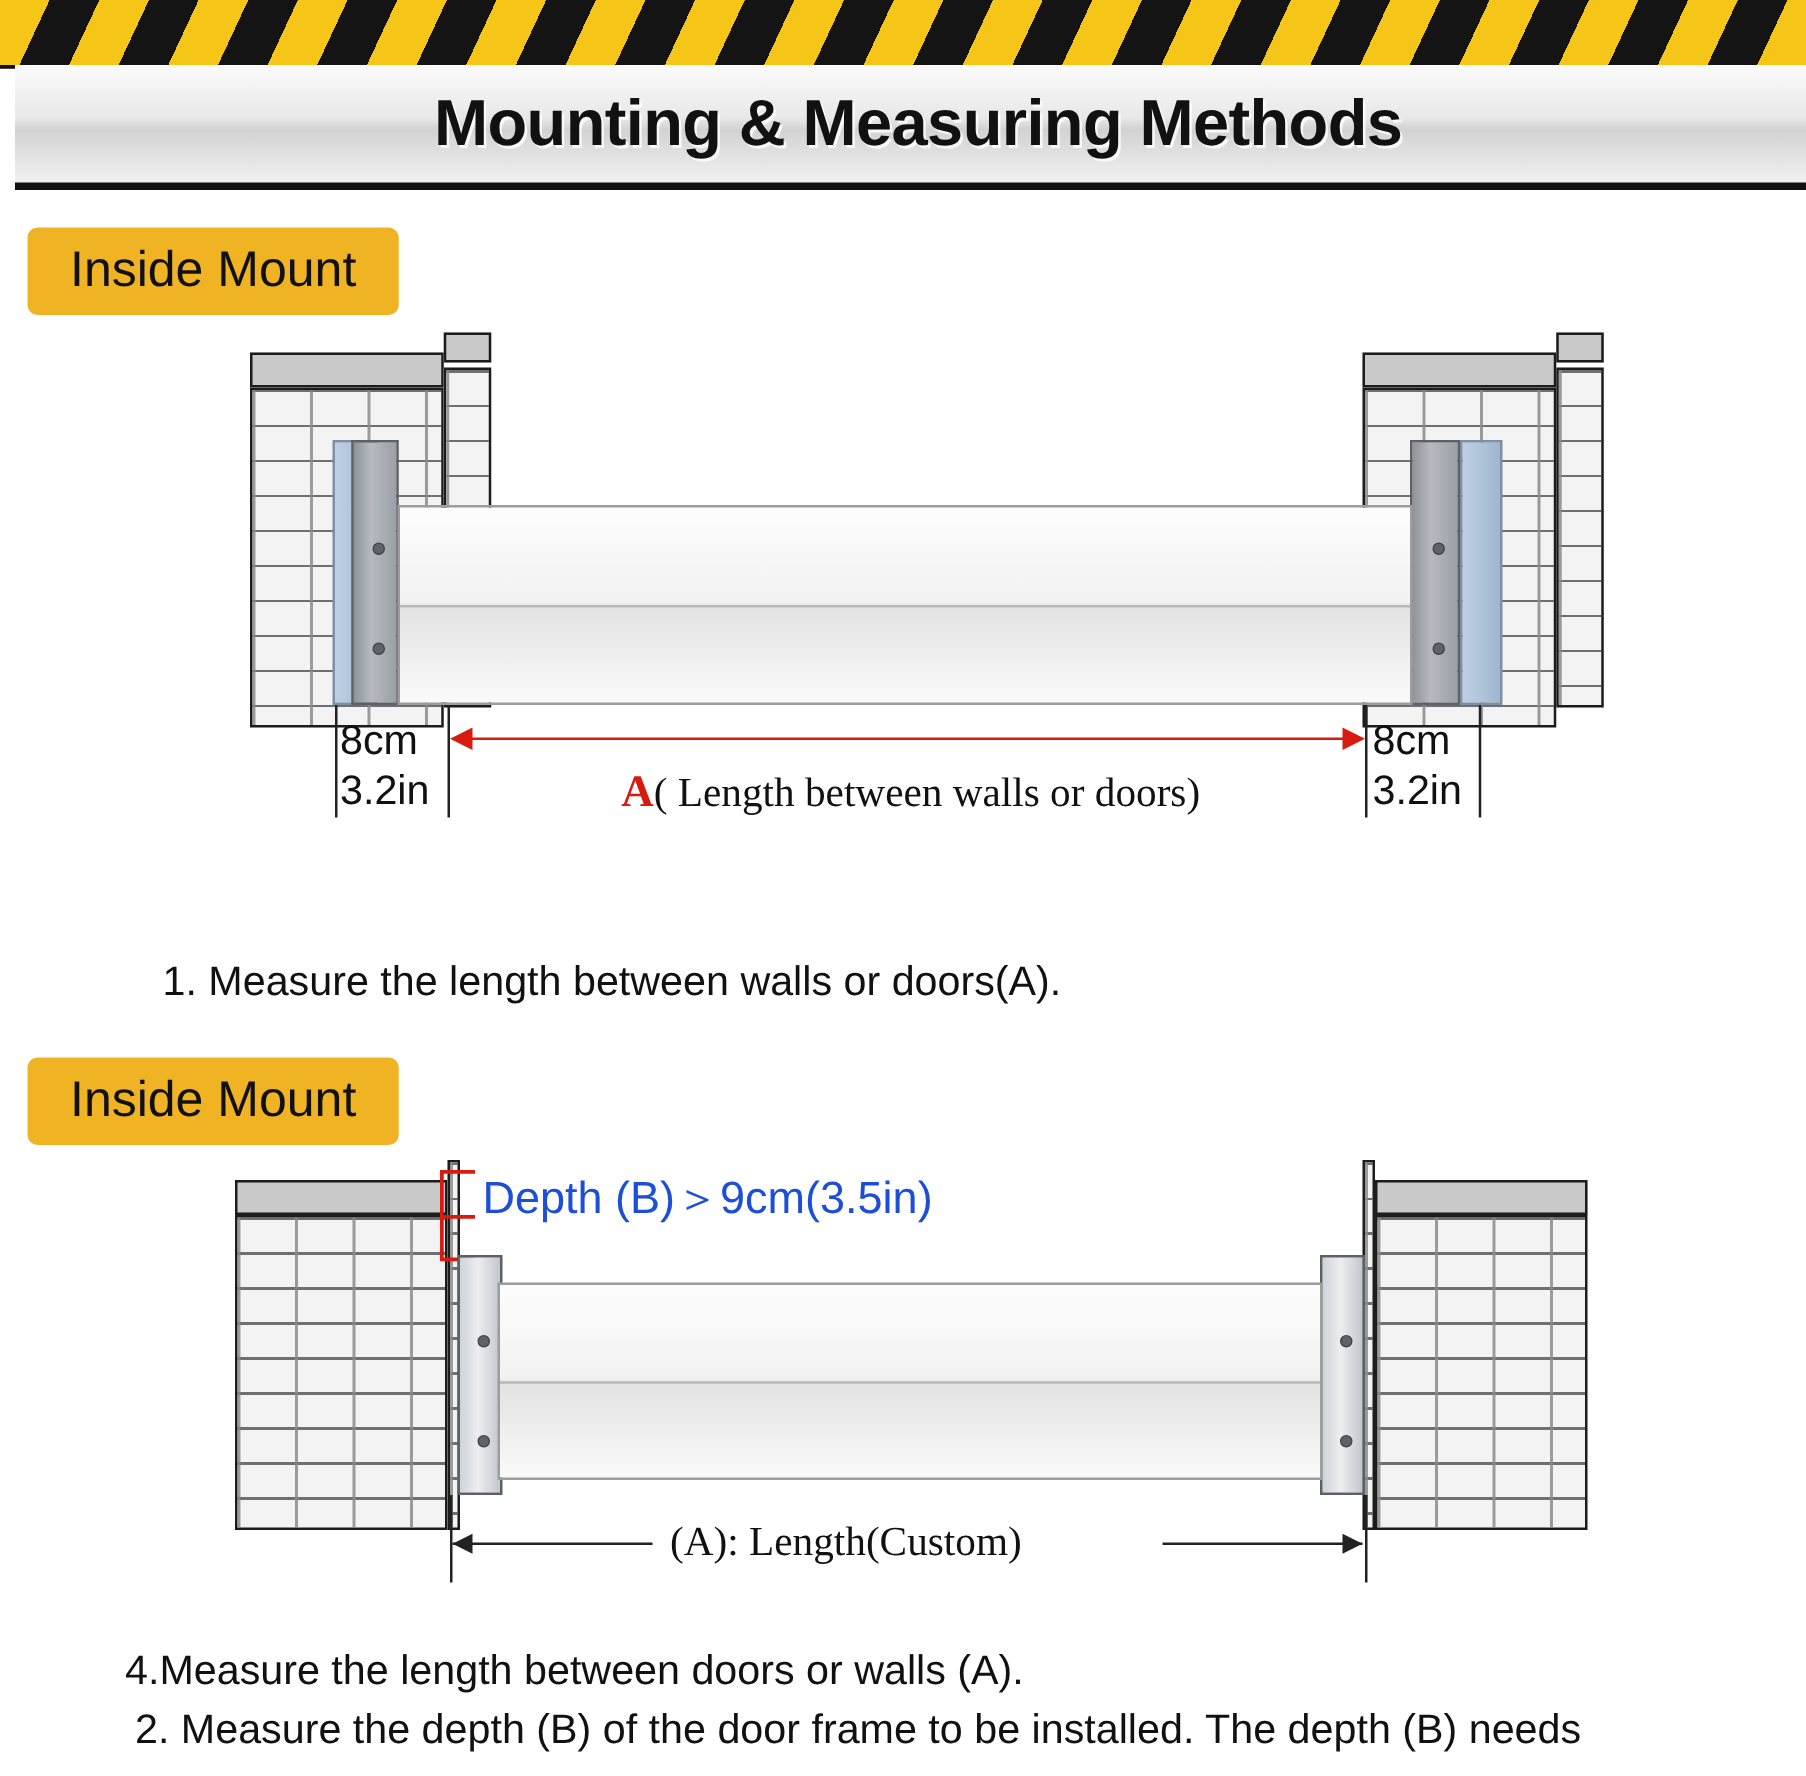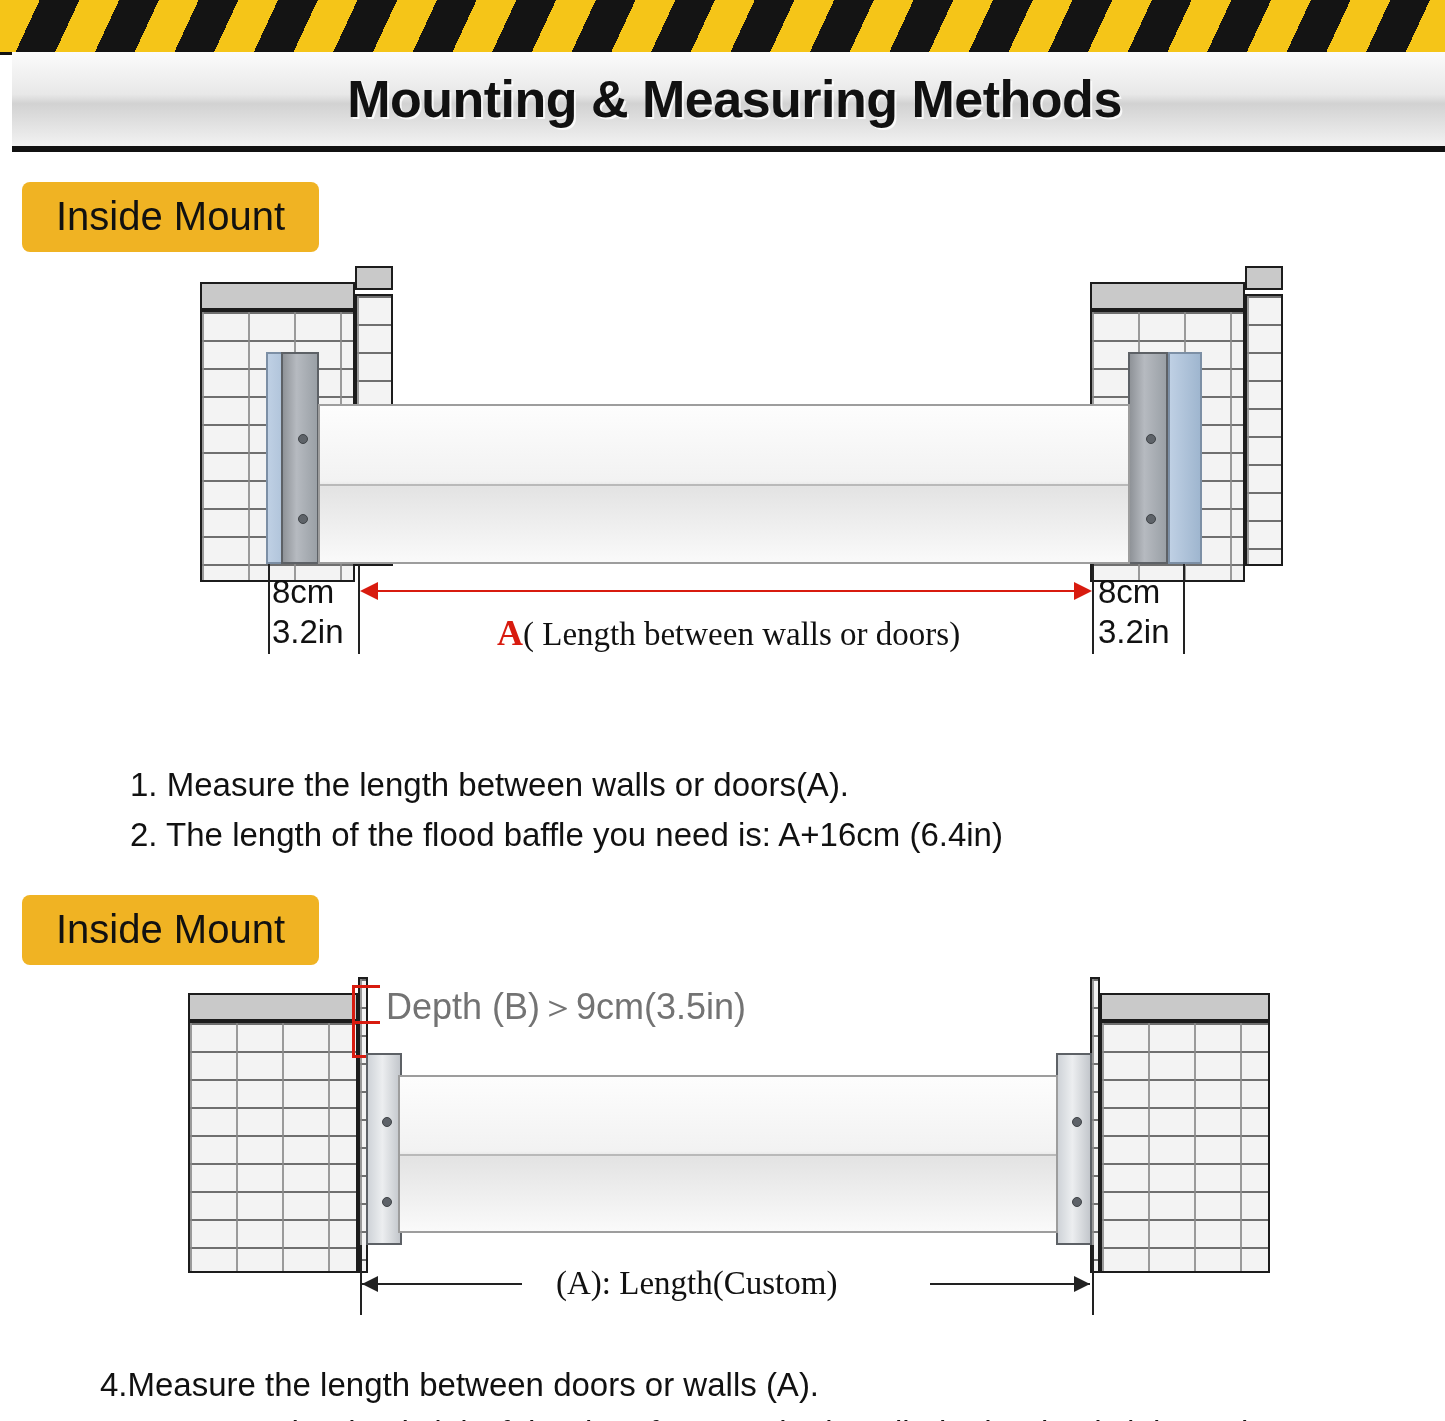--- a/index.html
+++ b/index.html
@@ -209,21 +209,21 @@
 
   .note-block {
     font-size: 33px;
     line-height: 1.45;
     color: #111;
   }
 
   .depth-label {
     position: absolute;
     font-size: 36px;
-    color: #737373;
+    color: #1d4ed8;
     white-space: nowrap;
   }
 </style>
 </head>
 <body>
 
 <div class="header">
   <div class="hazard-stripe"></div>
   <div class="header-bar">
     <div class="header-title">Mounting &amp; Measuring Methods</div>
@@ -285,21 +285,20 @@
   <div class="dim-text" style="left:1098px; top:322px;">8cm</div>
   <div class="dim-text" style="left:1098px; top:362px;">3.2in</div>
 
   <div class="dim-caption" style="left:497px; top:360px;">
     <span class="letter-a">A</span><span>( Length between walls or doors)</span>
   </div>
 </div>
 
 <div class="steps" style="margin:8px 0 0 130px;">
   <div class="step-line">1. Measure the length between walls or doors(A).</div>
-  <div class="step-line">2. The length of the flood baffle you need is: A+16cm (6.4in)</div>
 </div>
 
 <div class="badge-wrap" style="margin-top:36px;">
   <span class="badge">Inside Mount</span>
 </div>
 
 <div class="diagram" style="height:390px;">
 
   <div class="pillar" style="left:188px; top:28px; width:170px; height:280px;">
     <div class="top"></div>
@@ -337,20 +336,20 @@
   <div class="baffle" style="left:398px; top:110px; width:660px; height:158px;">
     <div class="seam"></div>
   </div>
 
   <div class="vline" style="left:360px; top:280px; height:70px;"></div>
   <div class="vline" style="left:1092px; top:280px; height:70px;"></div>
   <div class="hline" style="left:362px; top:318px; width:160px;"></div>
   <div class="arrow-head-dark left" style="left:362px; top:311px;"></div>
   <div class="hline" style="left:930px; top:318px; width:160px;"></div>
   <div class="arrow-head-dark right" style="left:1074px; top:311px;"></div>
-  <div class="dim-caption" style="left:556px; top:300px;">(A): Length(Custom)</div>
+  <div class="dim-caption" style="left:536px; top:300px;">(A): Length(Custom)</div>
 </div>
 
 <div class="note-block" style="margin:6px 0 0 100px; width:1300px;">
   <div class="step-line">4.Measure the length between doors or walls (A).</div>
   <div class="step-line" style="padding-left:8px;">2. Measure the depth (B) of the door frame to be installed. The depth (B) needs</div>
 
 </div>
 
 </body></html>

